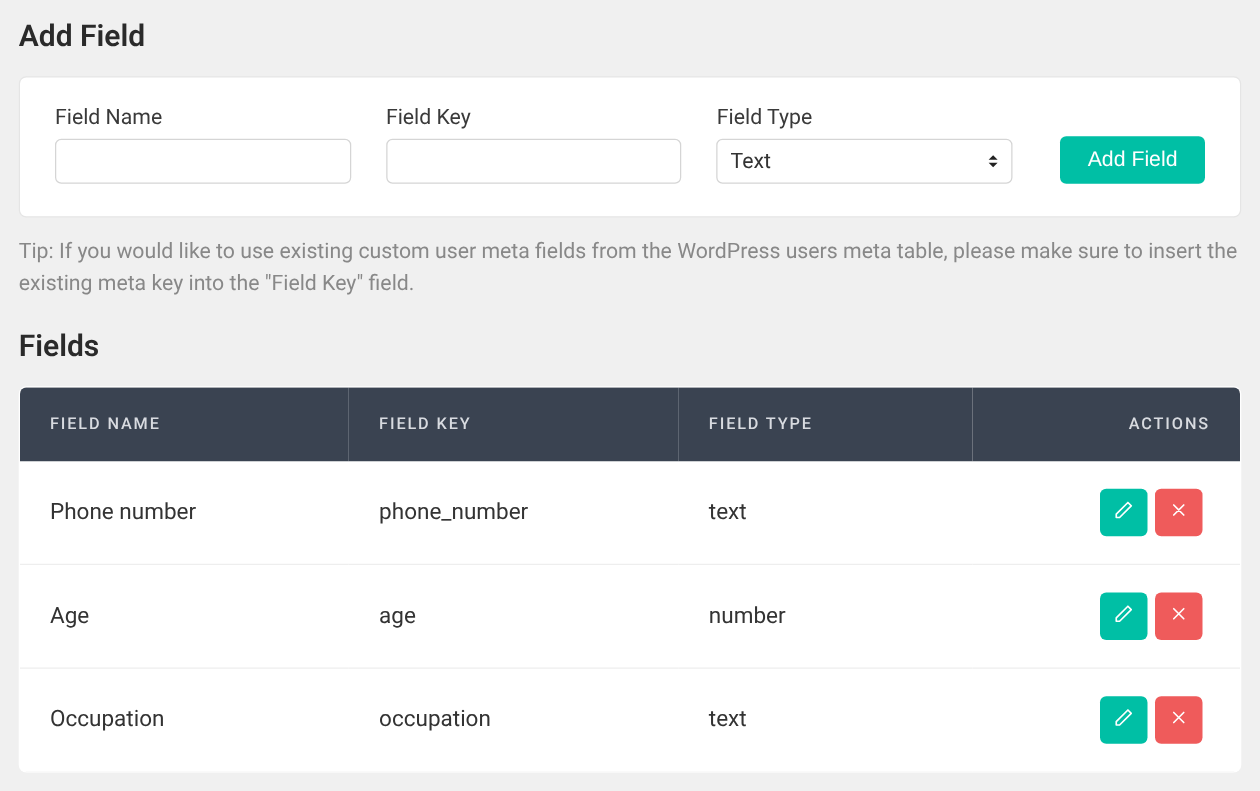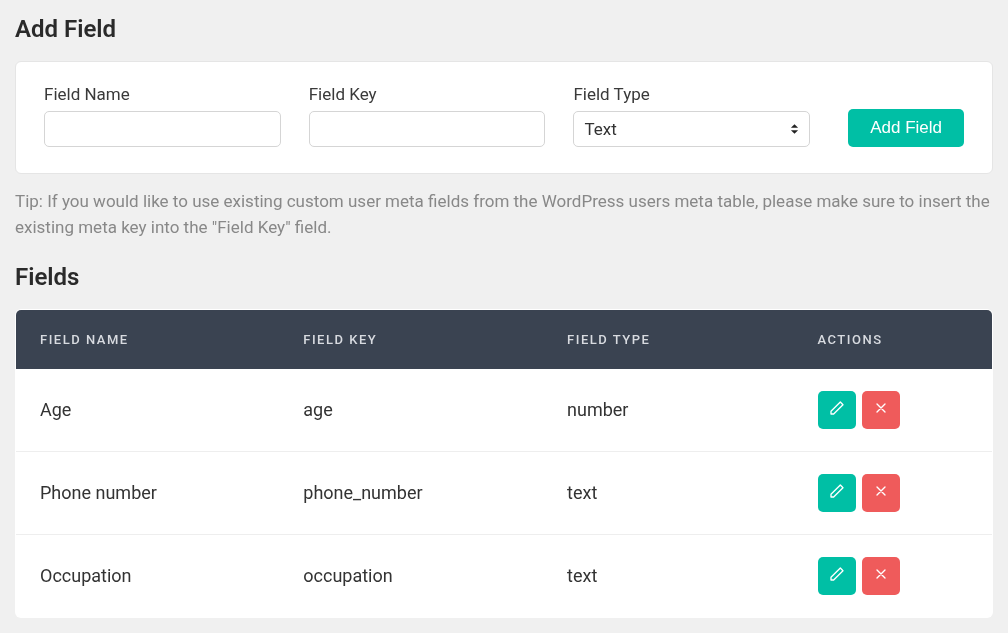--- a/index.html
+++ b/index.html
@@ -149,21 +149,21 @@
       height: 16px;
       fill: none;
       stroke: #fff;
       stroke-width: 2;
       stroke-linecap: round;
       stroke-linejoin: round;
     }
     .col-name   { width: 27%; }
     .col-key    { width: 27%; }
     .col-type   { width: 24%; }
-    .col-act    { width: 22%; padding-left: 40px;}
+    .col-act    { width: 22%; padding-left: 40px; text-align: right;}
     thead .col-act { padding-left: 40px; }
   </style>
 </head>
 <body>
 
 <h2>Add Field</h2>
 
 <div class="card">
   <div class="field-row">
     <div class="field-group">
@@ -201,37 +201,37 @@
     <thead>
       <tr>
         <th class="col-name">FIELD NAME</th>
         <th class="col-key">FIELD KEY</th>
         <th class="col-type">FIELD TYPE</th>
         <th class="col-act">ACTIONS</th>
       </tr>
     </thead>
     <tbody id="fields-tbody">
     <tr>
+          <td class="col-name">Phone number</td>
+          <td class="col-key">phone_number</td>
+          <td class="col-type">text</td>
+          <td class="col-act actions-cell"><button class="icon-btn edit">
+              <span><svg viewBox="0 0 24 24">
+                  <path d="M17 3l4 4L7 21H3v-4L17 3z"></path>
+                </svg></span>
+            </button><button class="icon-btn delete">
+              <span><svg viewBox="0 0 24 24">
+                  <path d="M6 6l12 12M18 6L6 18"></path>
+                </svg></span>
+            </button></td>
+        </tr>
+        <tr>
           <td class="col-name">Age</td>
           <td class="col-key">age</td>
           <td class="col-type">number</td>
-          <td class="col-act actions-cell"><button class="icon-btn edit">
-              <span><svg viewBox="0 0 24 24">
-                  <path d="M17 3l4 4L7 21H3v-4L17 3z"></path>
-                </svg></span>
-            </button><button class="icon-btn delete">
-              <span><svg viewBox="0 0 24 24">
-                  <path d="M6 6l12 12M18 6L6 18"></path>
-                </svg></span>
-            </button></td>
-        </tr>
-        <tr>
-          <td class="col-name">Phone number</td>
-          <td class="col-key">phone_number</td>
-          <td class="col-type">text</td>
           <td class="col-act actions-cell"><button class="icon-btn edit">
               <span><svg viewBox="0 0 24 24">
                   <path d="M17 3l4 4L7 21H3v-4L17 3z"></path>
                 </svg></span>
             </button><button class="icon-btn delete">
               <span><svg viewBox="0 0 24 24">
                   <path d="M6 6l12 12M18 6L6 18"></path>
                 </svg></span>
             </button></td>
         </tr>

